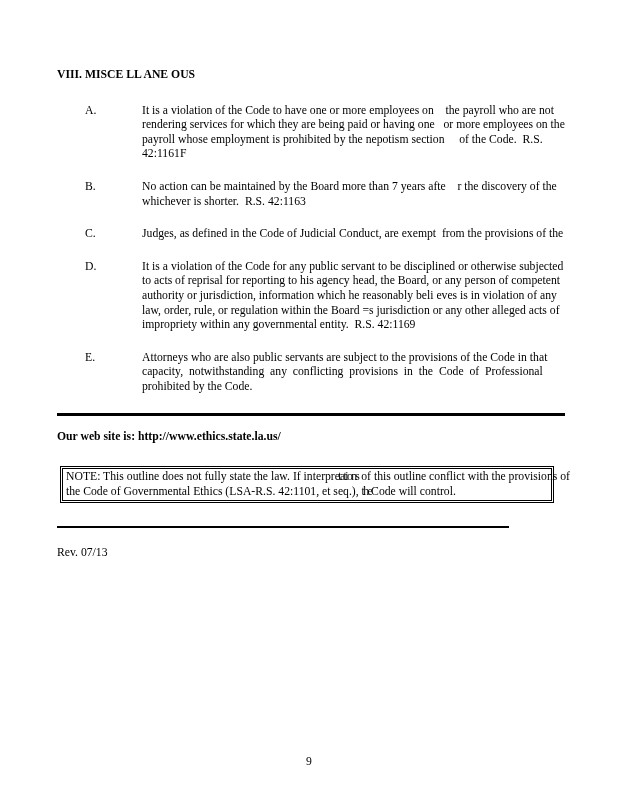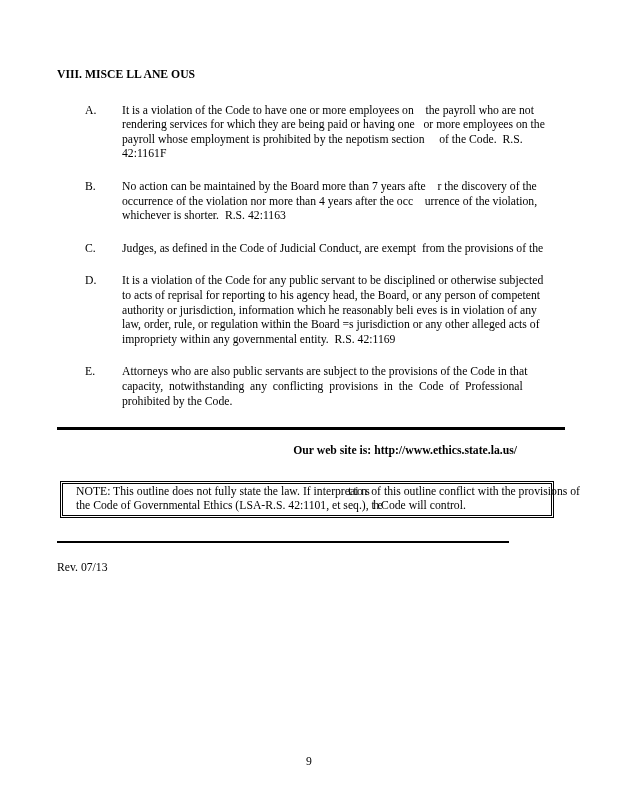--- a/index.html
+++ b/index.html
@@ -12,28 +12,28 @@
     line-height:14.6px;
     color:#000;
     overflow:hidden;
   }
   .content { position:absolute; left:57px; top:68px; width:508px; }
   .heading { display:flex; font-weight:bold; margin:0 0 21px 0; }
   .heading-num { width:28px; flex:none; }
   .item { display:flex; margin-bottom:18px; }
   .item-letter { flex:none; width:65px; padding-left:28px; box-sizing:border-box; }
   .item-body { flex:1; min-width:0; }
-  .line { white-space:pre; }
+  .line { white-space:pre;margin-left:20px; }
   .rule-thick { height:3px; background:#000; margin-top:15px; }
-  .website { font-weight:bold; text-align:right; margin-top:14px; margin-right:48px; }
+  .website { font-weight:bold; text-align:left; margin-top:14px; margin-right:48px; }
   .note-box {
     margin-top:22px; margin-left:3px;
     width:494px; box-sizing:border-box;
     border:3px double #000;
-    padding:1px 13px;
+    padding:1px 3px;
     overflow:visible;
   }
   .note-line { white-space:pre; }
   .squeezed { letter-spacing:-1.6px; }
   .rule-bottom { height:2px; background:#000; width:452px; margin-top:23px; }
   .revision { margin-top:18px; }
   .page-number { position:absolute; bottom:30px; left:0; width:618px; text-align:center; }
 </style>
 </head>
 <body>
@@ -53,21 +53,20 @@
         <div class="line">rendering services for which they are being paid or having one   or more employees on the</div>
         <div class="line">payroll whose employment is prohibited by the nepotism section     of the Code.  R.S.</div>
         <div class="line">42:1161F</div>
       </div>
     </div>
 
     <div class="item">
       <div class="item-letter">B.</div>
       <div class="item-body">
         <div class="line">No action can be maintained by the Board more than 7 years afte    r the discovery of the</div>
-        <div class="line">occurrence of the violation nor more than 4 years after the occ    urrence of the violation,</div>
         <div class="line">whichever is shorter.  R.S. 42:1163</div>
       </div>
     </div>
 
     <div class="item">
       <div class="item-letter">C.</div>
       <div class="item-body">
         <div class="line">Judges, as defined in the Code of Judicial Conduct, are exempt  from the provisions of the</div>
       </div>
     </div>

